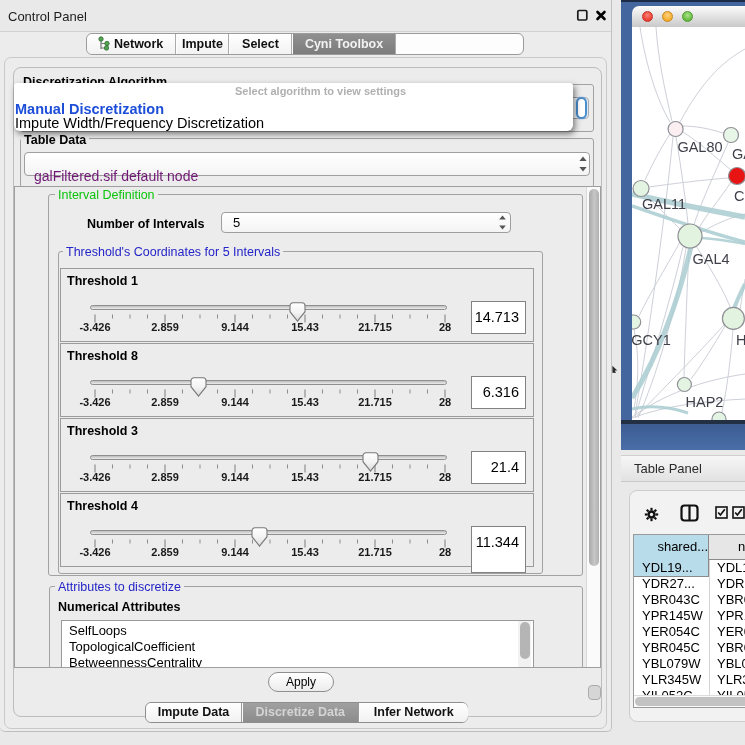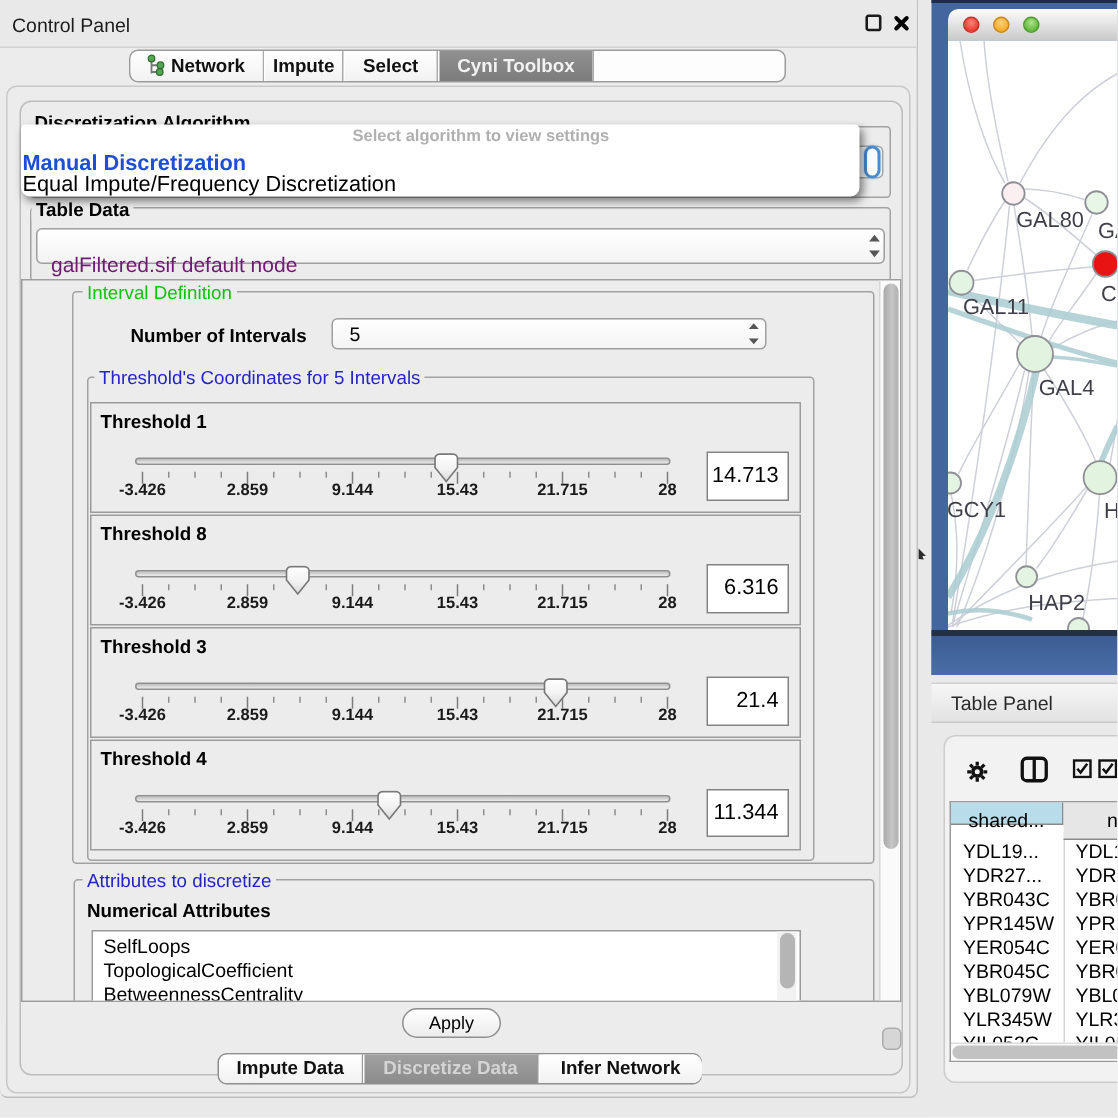--- a/index.html
+++ b/index.html
@@ -218,41 +218,41 @@
 <svg class="a" style="left:236.0px;top:339.5px" width="17" height="20" viewBox="0 0 17 20">
         <defs>
           <linearGradient id="gt" x1="0" y1="0" x2="0" y2="1">
             <stop offset="0" stop-color="#ffffff"></stop>
             <stop offset="0.55" stop-color="#f2f2f2"></stop>
             <stop offset="1" stop-color="#d9d9d9"></stop>
           </linearGradient>
         </defs>
         <path d="M4,0.7 h9 a3,3 0 0 1 3,3 v6 L8.5,19 L1,9.7 v-6 a3,3 0 0 1 3,-3 z" fill="url(#gt)" stroke="#787878" stroke-width="1.1"></path>
       </svg>
-<div class="a" style="left:456px;top:339px;width:55px;height:32px;background:#fff;border:1px solid #828282;box-sizing:border-box;font-size:14.5px;line-height:31px;text-align:right;padding-right:6px">11.344</div>
+<div class="a" style="left:456px;top:339px;width:55px;height:47px;background:#fff;border:1px solid #828282;box-sizing:border-box;font-size:14.5px;line-height:31px;text-align:right;padding-right:6px">11.344</div>
 <div class="a tb" style="left:34px;top:399px;width:532px;height:110px"></div>
 <div class="a" style="left:40px;top:392.5px;font-size:12.5px;color:#2424c8;background:#ececec;padding:0 3px">Attributes to discretize</div>
 <div class="a" style="left:43px;top:413px;font-size:12.5px;font-weight:bold">Numerical Attributes</div>
 <div class="a" style="left:46px;top:433px;width:471px;height:60px;background:#fff;border:1px solid #999"></div>
 <div class="a" style="left:54px;top:436px;font-size:13px">SelfLoops</div>
 <div class="a" style="left:54px;top:452px;font-size:13px">TopologicalCoefficient</div>
 <div class="a" style="left:54px;top:468px;font-size:13px">BetweennessCentrality</div>
 <div class="a" style="left:503px;top:434px;width:13px;height:58px;background:#f2f2f2"></div>
 <div class="a" style="left:504.5px;top:435px;width:10px;height:37px;background:#b5b5b5;border-radius:5px"></div>
 </div>
 <div class="a" style="left:588px;top:685px;width:13px;height:15px;background:#d6d6d6;border:1px solid #ababab;border-radius:4px;box-sizing:border-box"></div>
 <div class="a" style="left:268px;top:671.5px;width:66px;height:20px;background:linear-gradient(#ffffff,#ececec);border:1px solid #8f8f8f;border-radius:10px;box-sizing:border-box;font-size:12px;text-align:center;line-height:18px">Apply</div>
 <div class="a" style="left:145px;top:702px;width:323px;height:21px;background:#fdfdfd;border:1px solid #8e8e8e;border-radius:6px;box-sizing:border-box"></div>
 <div class="a" style="left:146px;top:703px;width:96px;height:19px;background:linear-gradient(#ffffff,#f1f1f1);color:#111;border-radius:6px 0 0 6px;border-right:1px solid #9a9a9a;box-sizing:border-box;font-size:12.5px;font-weight:bold;text-align:center;line-height:19px">Impute Data</div>
 <div class="a" style="left:243px;top:703px;width:115.5px;height:19px;background:linear-gradient(#a0a0a0,#8c8c8c);color:#d4d4d4;border-right:1px solid #9a9a9a;box-sizing:border-box;font-size:12.5px;font-weight:bold;text-align:center;line-height:19px">Discretize Data</div>
 <div class="a" style="left:359.5px;top:703px;width:108.5px;height:19px;background:linear-gradient(#ffffff,#f1f1f1);color:#111;border-radius:0 6px 6px 0;box-sizing:border-box;font-size:12.5px;font-weight:bold;text-align:center;line-height:19px">Infer Network</div>
 <div class="a" style="left:14px;top:83px;width:559px;height:48px;background:#fff;border-radius:3px 3px 6px 6px;box-shadow:2px 3px 6px rgba(0,0,0,0.5);z-index:50"></div>
 <div class="a" style="left:235px;top:85px;width:170px;font-size:11px;font-weight:bold;color:#b0b0b0;z-index:51;white-space:nowrap">Select algorithm to view settings</div>
 <div class="a" style="left:15px;top:101px;font-size:14.5px;font-weight:bold;color:#1d4ed8;z-index:51">Manual Discretization</div>
-<div class="a" style="left:15px;top:115px;font-size:14.5px;color:#000;z-index:51">Equal Impute/Frequency Discretization</div>
+<div class="a" style="left:15px;top:115px;font-size:14.5px;color:#000;z-index:51">Impute Width/Frequency Discretization</div>
 <div class="a" style="left:621px;top:0;width:124px;height:450px;background:#44669e"></div>
 <div class="a" style="left:621px;top:0;width:124px;height:2px;background:#1c2c47"></div>
 <div class="a" style="left:621px;top:420px;width:124px;height:4px;background:#232f42"></div>
 <div class="a" style="left:621px;top:424px;width:124px;height:26px;background:linear-gradient(#3c5c92,#4a6ea8)"></div>
 <div class="a" style="left:632px;top:6px;width:113px;height:21px;background:linear-gradient(#fcfcfc,#c9c9c9);border-radius:7px 0 0 0;border-bottom:1px solid #8d8d8d"></div>
 <div class="a" style="left:641.5px;top:11px;width:11px;height:11px;border-radius:50%;background:radial-gradient(circle at 50% 35%,#f98379,#ee3d31 70%);border:1px solid #c23328;box-sizing:border-box"></div>
 <div class="a" style="left:661.5px;top:11px;width:11px;height:11px;border-radius:50%;background:radial-gradient(circle at 50% 35%,#fcd083,#f5ad27 70%);border:1px solid #c8871f;box-sizing:border-box"></div>
 <div class="a" style="left:681.5px;top:11px;width:11px;height:11px;border-radius:50%;background:radial-gradient(circle at 50% 35%,#abe28b,#64ba3d 70%);border:1px solid #4f9a30;box-sizing:border-box"></div>
 <div class="a" style="left:632px;top:27px;width:113px;height:393px;background:#fff;overflow:hidden">
 <svg width="113" height="393" viewBox="0 0 113 393" style="position:absolute;left:0;top:0">
@@ -335,21 +335,21 @@
     </svg>
 <svg class="a" style="left:715px;top:506px" width="13" height="13" viewBox="0 0 13 13">
       <rect x="1" y="1" width="11" height="11" fill="none" stroke="#111" stroke-width="1.6"></rect>
       <path d="M3.2,6.5 L5.4,9 L9.8,3.2" fill="none" stroke="#111" stroke-width="1.7"></path>
     </svg>
 <svg class="a" style="left:732px;top:506px" width="13" height="13" viewBox="0 0 13 13">
       <rect x="1" y="1" width="11" height="11" fill="none" stroke="#111" stroke-width="1.6"></rect>
       <path d="M3.2,6.5 L5.4,9 L9.8,3.2" fill="none" stroke="#111" stroke-width="1.7"></path>
     </svg>
 <div class="a" style="left:633px;top:534px;width:112px;height:174px;background:#fff;border:1px solid #9a9a9a;border-right:none;box-sizing:border-box;overflow:hidden">
-<div class="a" style="left:0;top:0;width:75px;height:15px;background:#b9dcea;border-right:1px solid #8a8a8a;border-bottom:1px solid #8a8a8a;box-sizing:border-box;font-size:13px;text-align:center;line-height:24px">shared...</div>
+<div class="a" style="left:0;top:0;width:75px;height:42px;background:#b9dcea;border-right:1px solid #8a8a8a;border-bottom:1px solid #8a8a8a;box-sizing:border-box;font-size:13px;text-align:right;line-height:24px">shared...</div>
 <div class="a" style="left:75px;top:0;width:40px;height:25px;background:#e6e6e6;border-bottom:1px solid #8a8a8a;box-sizing:border-box;font-size:13px;line-height:24px;padding-left:29px">na</div>
 <div class="a" style="left:8px;top:25px;width:66px;height:16px;font-size:13px;line-height:16px">YDL19...</div>
 <div class="a" style="left:83px;top:25px;width:60px;height:16px;font-size:13px;line-height:16px">YDL18</div>
 <div class="a" style="left:8px;top:41px;width:66px;height:16px;font-size:13px;line-height:16px">YDR27...</div>
 <div class="a" style="left:83px;top:41px;width:60px;height:16px;font-size:13px;line-height:16px">YDR27</div>
 <div class="a" style="left:8px;top:57px;width:66px;height:16px;font-size:13px;line-height:16px">YBR043C</div>
 <div class="a" style="left:83px;top:57px;width:60px;height:16px;font-size:13px;line-height:16px">YBR04</div>
 <div class="a" style="left:8px;top:73px;width:66px;height:16px;font-size:13px;line-height:16px">YPR145W</div>
 <div class="a" style="left:83px;top:73px;width:60px;height:16px;font-size:13px;line-height:16px">YPR14</div>
 <div class="a" style="left:8px;top:89px;width:66px;height:16px;font-size:13px;line-height:16px">YER054C</div>

